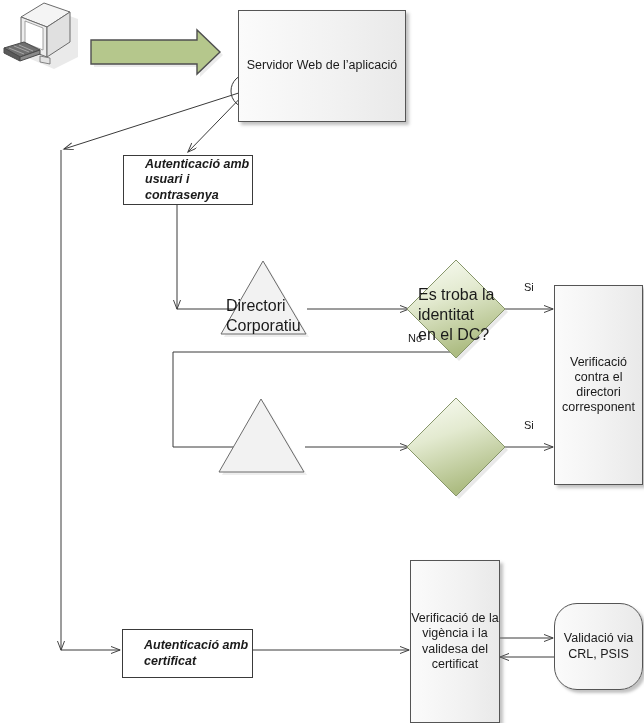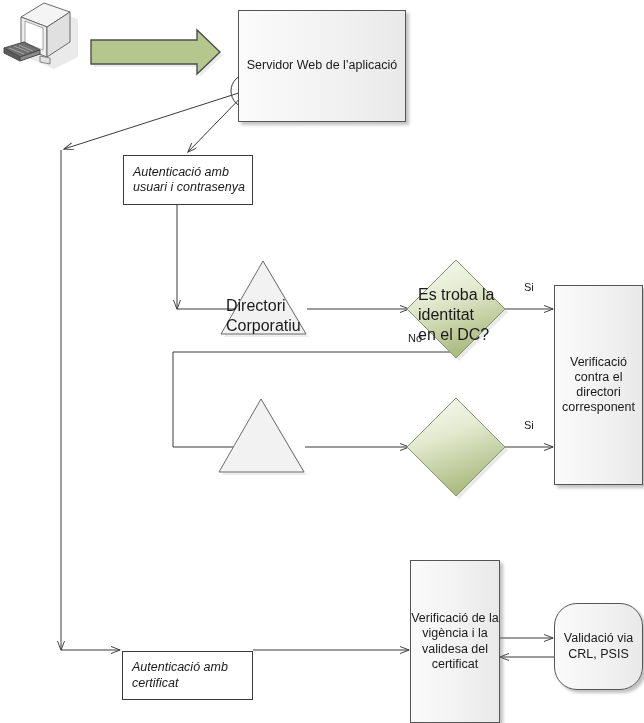--- a/index.html
+++ b/index.html
@@ -45,21 +45,22 @@
     font-size: 12.5px;
   }
   
   .box-plain {
     border: 1px solid #3a3a3a;
     background: #ffffff;
     font-style: italic;
     font-size: 12.5px;
     justify-content: flex-start;
     text-align: left;
-    padding-left: 9px;
+    padding-left: 21px;
+    font-weight: bold;
   }
   .tri-label, .dia-label {
     position: absolute;
     font-size: 16px;
     line-height: 1.25;
     color: #1a1a1a;
   }
   .edge-label {
     position: absolute;
     font-size: 11px;
@@ -187,21 +188,21 @@
   </div>
 
   <div class="node box-plain" style="left:123px; top:155px; width:130px; height:50px;">
     <span>Autenticació amb usuari i contrasenya</span>
   </div>
 
   <div class="node box-shaded" style="left:554px; top:285px; width:89px; height:200px;">
     <span>Verificació contra el directori corresponent</span>
   </div>
 
-  <div class="node box-plain" style="left:122px; top:651px; width:131px; height:49px;">
+  <div class="node box-plain" style="left:122px; top:629px; width:131px; height:49px;">
     <span>Autenticació amb certificat</span>
   </div>
 
   <div class="node box-shaded" style="left:410px; top:560px; width:90px; height:163px;">
     <span>Verificació de la vigència i la validesa del certificat</span>
   </div>
 
   <div class="node box-shaded" style="left:554px; top:603px; width:89px; height:87px;border-radius:23px;">
     <span>Validació via CRL, PSIS</span>
   </div>

